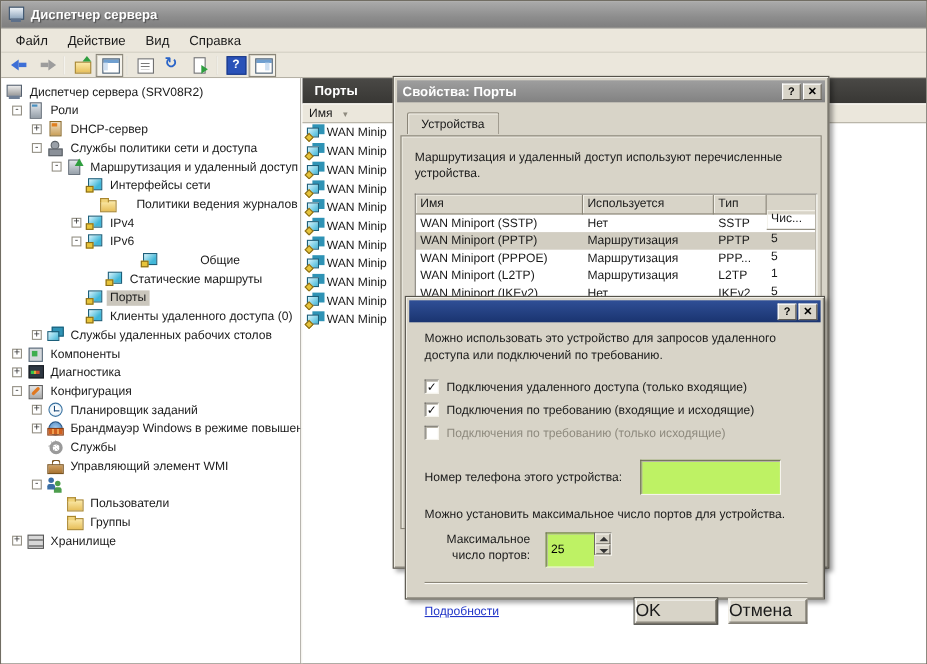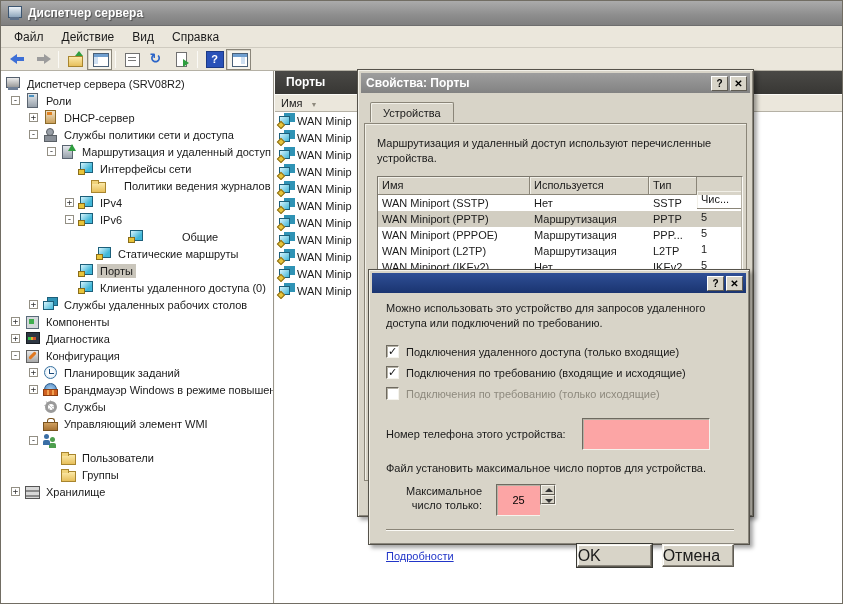--- a/index.html
+++ b/index.html
@@ -120,21 +120,21 @@
   .c0 { width:152px; } .c1 { width:119px; } .c2 { width:48px; } .c3 { width:45px;margin-top:28px; }
   .dt-row.selected { background:#d2cec2; }
 
   
   #dialog2 { left:367px; top:268px; width:382px; height:276px; z-index:6; }
   .d2-body { padding:8px 12px 0 14px; position:relative; height:249px; }
   .cbrow { display:flex; align-items:center; height:21px; gap:7px; }
   .cb { flex:none; width:13px; height:13px; background:#fff; border:1px solid; border-color:#6e6a60 #f5f3ec #f5f3ec #6e6a60; box-shadow:inset 1px 1px 0 #b5b1a5; text-align:center; font:bold 11px/12px "DejaVu Sans",sans-serif; color:#101010; }
   .cbrow.disabled .cb { color:transparent; background:#fff; }
   .cbrow.disabled .cblabel { color:#8e8a7e; }
-  .field { background:#fca5a5; border:1px solid; border-color:#6e6a60 #f5f3ec #f5f3ec #6e6a60; box-shadow:inset 1px 1px 0 #b5b1a5; font:11px "Liberation Sans",sans-serif; padding:15px 4px;text-align:center; }
+  .field { background:#bef264; border:1px solid; border-color:#6e6a60 #f5f3ec #f5f3ec #6e6a60; box-shadow:inset 1px 1px 0 #b5b1a5; font:11px "Liberation Sans",sans-serif; padding:15px 4px; }
   .phone-row { display:flex; align-items:center; margin-top:14px; }
   .phone-row .field { width:128px; height:20px; margin-left:16px; }
   .hint { margin-top:12px; }
   .max-row { display:flex; align-items:flex-start; margin-top:10px; }
   .maxlabel { width:96px; line-height:14px;text-align:right; }
   .spin { display:flex; margin-left:14px; }
   .spin .field { width:44px; height:21px; border-right:none; }
   .spin-btns { width:16px; height:21px; display:flex; flex-direction:column; border:1px solid; border-color:#6e6a60 #f5f3ec #f5f3ec #6e6a60; background:#fff; }
   .spin-btn { flex:1; background:#d8d4c8; border:1px solid; border-color:#f5f3ec #5f5b52 #5f5b52 #f5f3ec; position:relative; }
   .spin-btn.up::before { content:""; position:absolute; left:3px; top:2px; border-left:4px solid transparent; border-right:4px solid transparent; border-bottom:4px solid #333; }
@@ -454,25 +454,25 @@
           </div>
           <div class="cbrow disabled">
             <span class="cb"></span>
             <span class="cblabel">Подключения по требованию (только исходящие)</span>
           </div>
         </div>
       <div class="phone-row">
         <span>Номер телефона этого устройства:</span>
         <input class="field" type="text" value="" style="">
       </div>
-      <div class="hint">Файл установить максимальное число портов для устройства.</div>
+      <div class="hint">Можно установить максимальное число портов для устройства.</div>
       <div class="max-row">
         <div class="maxlabel">
           <div>Максимальное</div>
-          <div>число только:</div>
+          <div>число портов:</div>
         </div>
         <div class="spin">
           <input class="field" type="text" value="25" style="">
           <span class="spin-btns">
             <span class="spin-btn up"></span>
             <span class="spin-btn down"></span>
           </span>
         </div>
       </div>
       <div class="divider"></div>

